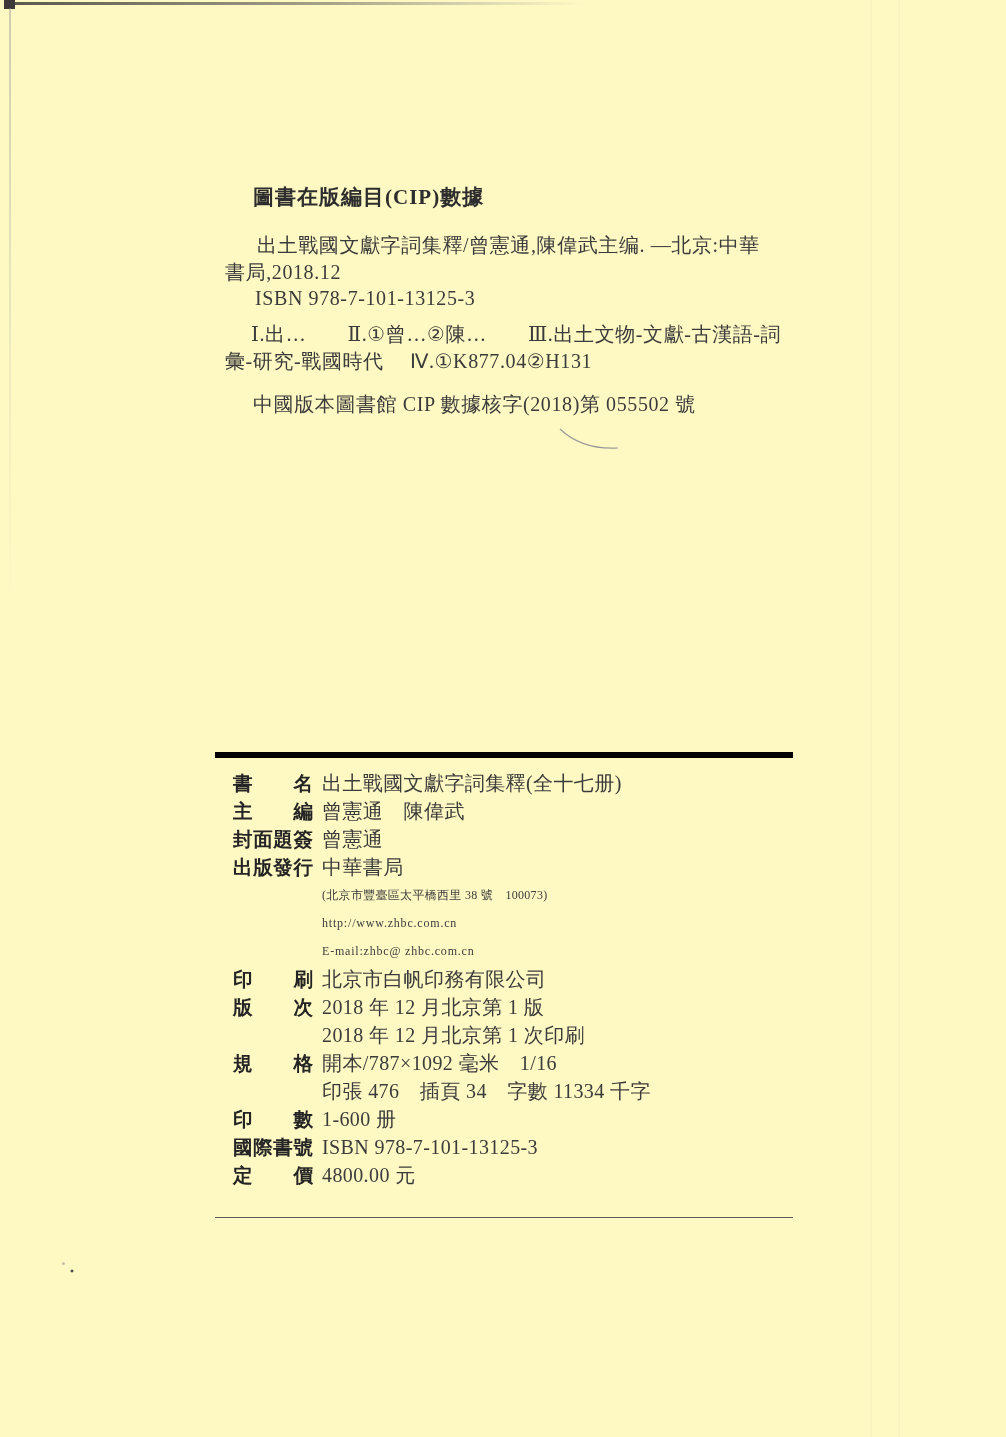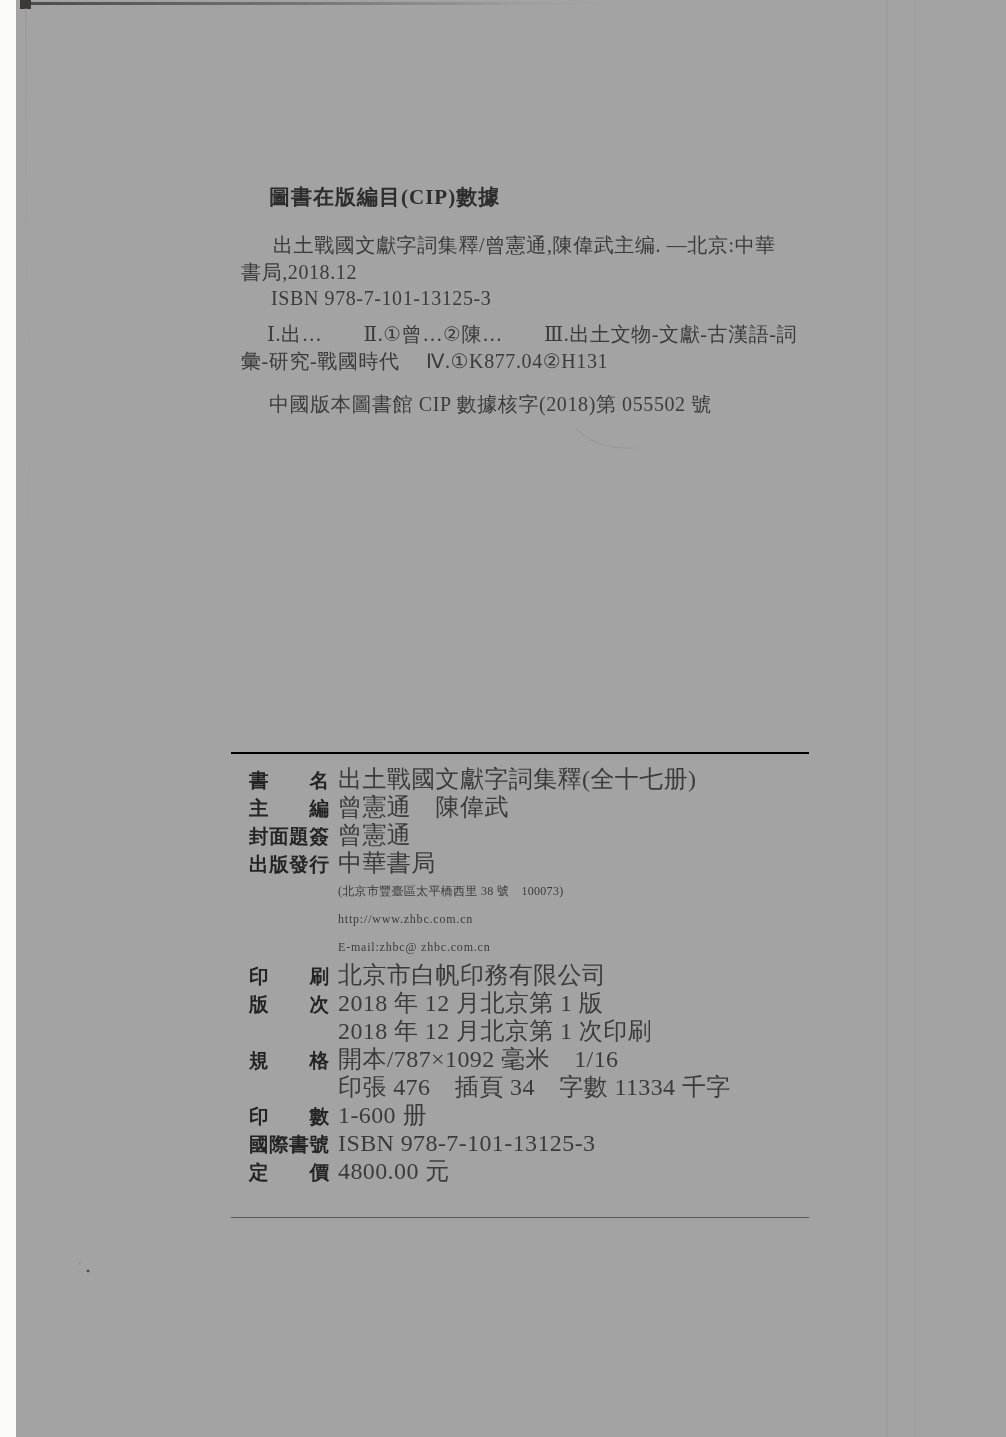--- a/index.html
+++ b/index.html
@@ -2,21 +2,21 @@
 <html><head>
 <meta charset="utf-8">
 <style>
   html, body { margin: 0; padding: 0; }
   body {
     width: 1006px; height: 1437px;
     background: #fbfbfa;
     position: relative;
     overflow: hidden;
   }
-  .page { position: absolute; inset: 0; background: #a3a3a3; margin-left: 16px; }
+  .page { position: absolute; inset: 0; background: #fef9c3; }
 
   
   .corner-mark { position: absolute; left: 4px; top: 0; width: 11px; height: 9px; background: #3e3838; }
   .top-edge-line { position: absolute; left: 10px; top: 2px; width: 575px; height: 3px;
     background: linear-gradient(to right, rgba(60,60,60,0.85), rgba(90,90,90,0.55) 55%, rgba(140,140,140,0.25) 85%, rgba(160,160,160,0)); }
   .left-edge-line { position: absolute; left: 9px; top: 8px; width: 2px; height: 600px;
     background: linear-gradient(to bottom, rgba(150,150,150,0.45), rgba(170,170,170,0.18) 60%, rgba(180,180,180,0)); }
   .paper-band { position: absolute; top: 0; width: 2px; height: 1437px; background: rgba(0,0,0,0.018); }
   .speck { position: absolute; left: 70px; top: 1269px; width: 4px; height: 4px; border-radius: 50%;
     background: radial-gradient(circle, #4a4a4a 0 35%, rgba(120,120,120,0.3) 60%, transparent 75%); }
@@ -38,41 +38,41 @@
     font-size: 21px;
     letter-spacing: 1px;
   }
 
   
   .colophon {
     position: absolute;
     left: 215px; top: 752px;
     width: 578px; height: 466px;
     box-sizing: border-box;
-    border-top: 2px solid #000000;
+    border-top: 6px solid #000000;
     border-bottom: 1px solid #5a5a5a;
     padding-top: 11px;
   }
   .row { display: flex; height: 28px; line-height: 28px; align-items: baseline; }
   .f-label {
     font-family: "Liberation Sans", "DejaVu Sans", sans-serif;
     font-weight: 700;
     color: #242424;
     font-size: 19.5px;
     width: 80px;
     margin-left: 18px;
     text-align: justify;
     text-align-last: justify;
     text-justify: inter-character;
     flex: none;
   }
   .f-value {
     font-family: "Liberation Serif", "DejaVu Serif", "DejaVu Sans", serif;
     color: #3b3b3b;
-    font-size: 24px;
+    font-size: 20px;
     margin-left: 9px;
     white-space: pre;
     letter-spacing: 0.4px;
   }
   .row.sub .f-value { margin-left: 107px; }
   .row.small .f-value { font-size: 12px; letter-spacing: 0.3px; }
   .row.url .f-value { font-size: 12px; letter-spacing: 0.8px; }
 </style>
 </head>
 <body>

